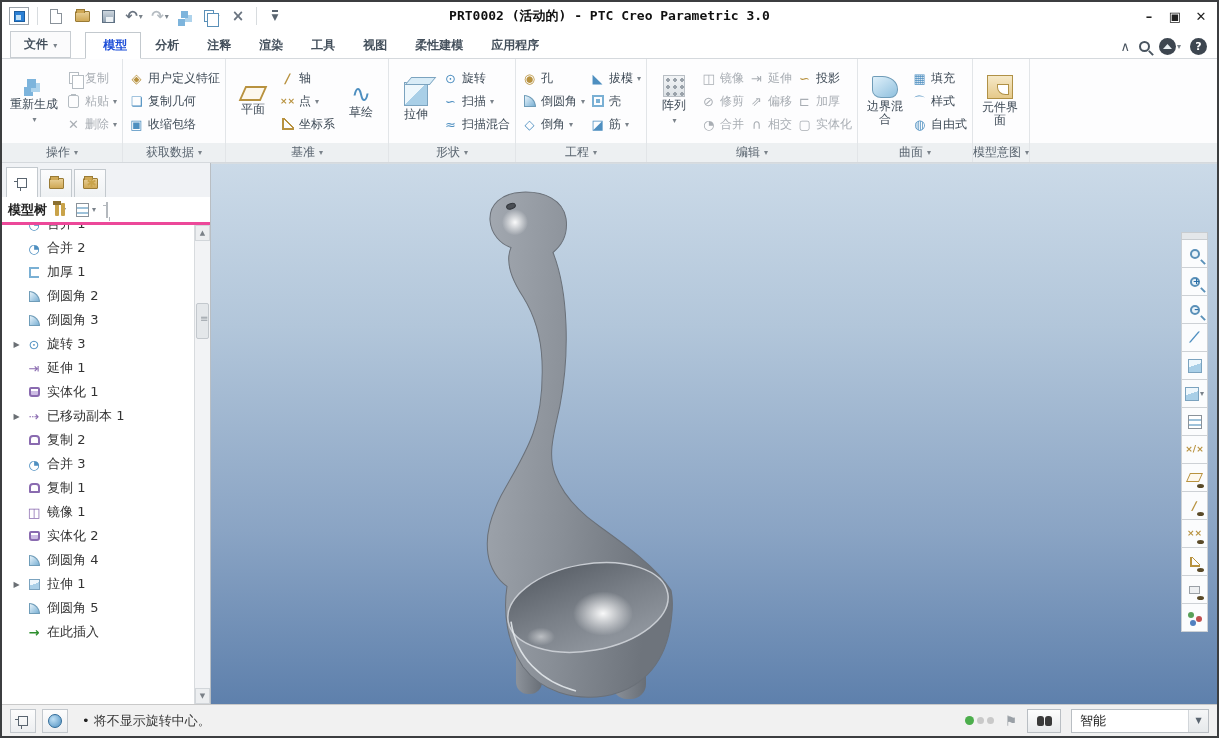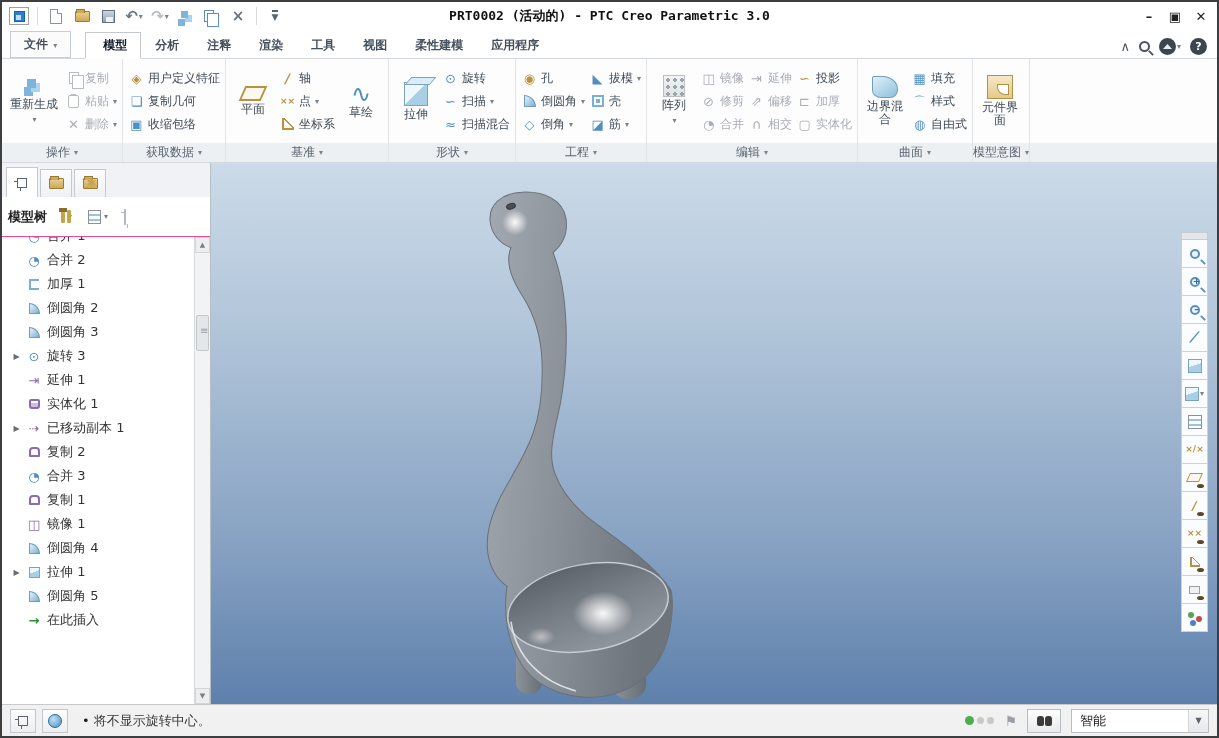--- a/index.html
+++ b/index.html
@@ -25,21 +25,21 @@
   .ddsmall { font-size:8px; color:#7a828a; margin-left:1px; }
   .qsep { width:1px; height:18px; background:#d8dcdf; margin:0 3px; }
   .title-center { position:absolute; left:0; right:0; text-align:center; font-family:"DejaVu Sans Mono","Liberation Mono",monospace; font-weight:bold; font-size:13px; color:#111; pointer-events:none; }
   .winctl { margin-left:auto; display:flex; gap:10px; padding-right:8px; color:#222; }
   .winctl span { width:16px; text-align:center; font-size:13px; font-weight:bold; }
 
   
   .tabrow { height:28px; display:flex; align-items:flex-end; padding-left:8px; background:#fff; flex:0 0 auto; position:relative; z-index:3; }
   .tab { padding:4px 13px; font-weight:bold; color:#44505c; border:1px solid transparent; border-bottom:none; }
   .tab.file { border:1px solid #c8cdd2; background:#fbfbfc; margin-right:14px; }
-  .tab.active { background:#fff; border:1px solid #c3c9ce; border-bottom:1px solid #fff; margin-bottom:-1px; color:#0f172a;padding-left:17px; }
+  .tab.active { background:#fff; border:1px solid #c3c9ce; border-bottom:1px solid #fff; margin-bottom:-1px; color:#1d4ed8;padding-left:17px; }
   .helpcluster { position:absolute; right:10px; bottom:3px; display:flex; align-items:center; gap:9px; }
   .hbtn { color:#4a5560; font-size:13px; display:flex; align-items:center; }
   .mag { width:11px; height:11px; border:2px solid #4a5560; border-radius:50%; position:relative; }
   .mag::after { content:""; position:absolute; width:6px; height:2px; background:#4a5560; transform:rotate(45deg); left:7px; top:9px; }
   .darkcirc { width:17px; height:17px; background:#3d4650; border-radius:50%; color:#fff; font-size:11px; font-weight:bold; display:flex; align-items:center; justify-content:center; }
   .capicon { width:9px; height:5px; background:#e8eef2; clip-path:polygon(50% 0,100% 100%,0 100%); }
 
   
   .ribbon { display:flex; flex:0 0 auto; border-top:1px solid #d5d9dd; border-bottom:1px solid #d5d9dd; background:#fdfdfe; }
   .rgroup { display:flex; flex-direction:column; border-right:1px solid #e2e5e8; }
@@ -77,21 +77,21 @@
   
   .main { flex:1; display:flex; min-height:0; background:#e8ebee; }
   .treepanel { width:209px; flex:0 0 auto; display:flex; flex-direction:column; background:#f0f2f5; border-right:1px solid #b9bec3; }
   .ttabs { height:34px; display:flex; align-items:flex-end; gap:2px; padding:4px 0 0 4px; }
   .ttab { width:32px; height:28px; border:1px solid #c3c9ce; border-bottom:none; background:linear-gradient(#fcfcfd,#eef1f3); display:flex; align-items:center; justify-content:center; }
   .ttab.active { background:#fff; height:30px; }
   .treeglyph { width:10px; height:10px; border:1px solid #5a6570; position:relative; }
   .treeglyph::before { content:""; position:absolute; left:-4px; top:2px; width:4px; height:1px; background:#5a6570; }
   .treeglyph::after { content:""; position:absolute; left:2px; bottom:-4px; width:1px; height:4px; background:#5a6570; }
   .star { color:#c9a34a; font-size:12px; }
-  .theader { height:40px; display:flex; align-items:center; gap:6px; padding:0 6px; background:#fff; border-bottom:1px solid #ec4899; }
+  .theader { height:28px; display:flex; align-items:center; padding:0 6px; background:#fff; border-bottom:3px solid #ec4899; }
   .ttitle { font-weight:bold; color:#222; font-size:13px; margin-right:8px; }
   .hammer { width:4px; height:13px; background:#c9a34a; box-shadow:6px 0 0 #c9a34a; border-radius:1px; position:relative; }
   .hammer::before { content:""; position:absolute; top:-2px; left:-2px; width:8px; height:4px; background:#8a6f30; }
   .listic { width:13px; height:14px; border:1px solid #8a929a; background:repeating-linear-gradient(#fff 0 3px,#9ec2da 3px 5px); }
   .tbody { flex:1; background:#fff; position:relative; overflow:hidden; display:flex; }
   .trows { flex:1; overflow:hidden; padding-top:0; }
   .trow { height:24px; display:flex; align-items:center; padding-left:10px; gap:5px; color:#333; font-size:13px; white-space:nowrap; }
   .trow.partial { margin-top:-13px; }
   .texp { width:9px; font-size:8px; color:#6a6f74; text-align:center; }
   .tic { width:16px; display:inline-flex; justify-content:center; align-items:center; font-size:13px; }
@@ -583,20 +583,27 @@
                 <span class="texp"></span>
                 <span class="tic">
                   <span class="shape-copy"></span>
                 </span>
                 <span>复制 1</span>
               </div>
           <div class="trow">
                 <span class="texp"></span>
                 <span class="tic g-purple">◫</span>
                 <span>镜像 1</span>
+              </div>
+          <div class="trow">
+                <span class="texp"></span>
+                <span class="tic">
+                  <span class="shape-solid"></span>
+                </span>
+                <span>实体化 2</span>
               </div>
           <div class="trow">
                 <span class="texp"></span>
                 <span class="tic">
                   <span class="shape-round"></span>
                 </span>
                 <span>倒圆角 4</span>
               </div>
           <div class="trow">
                 <span class="texp">▶</span>

